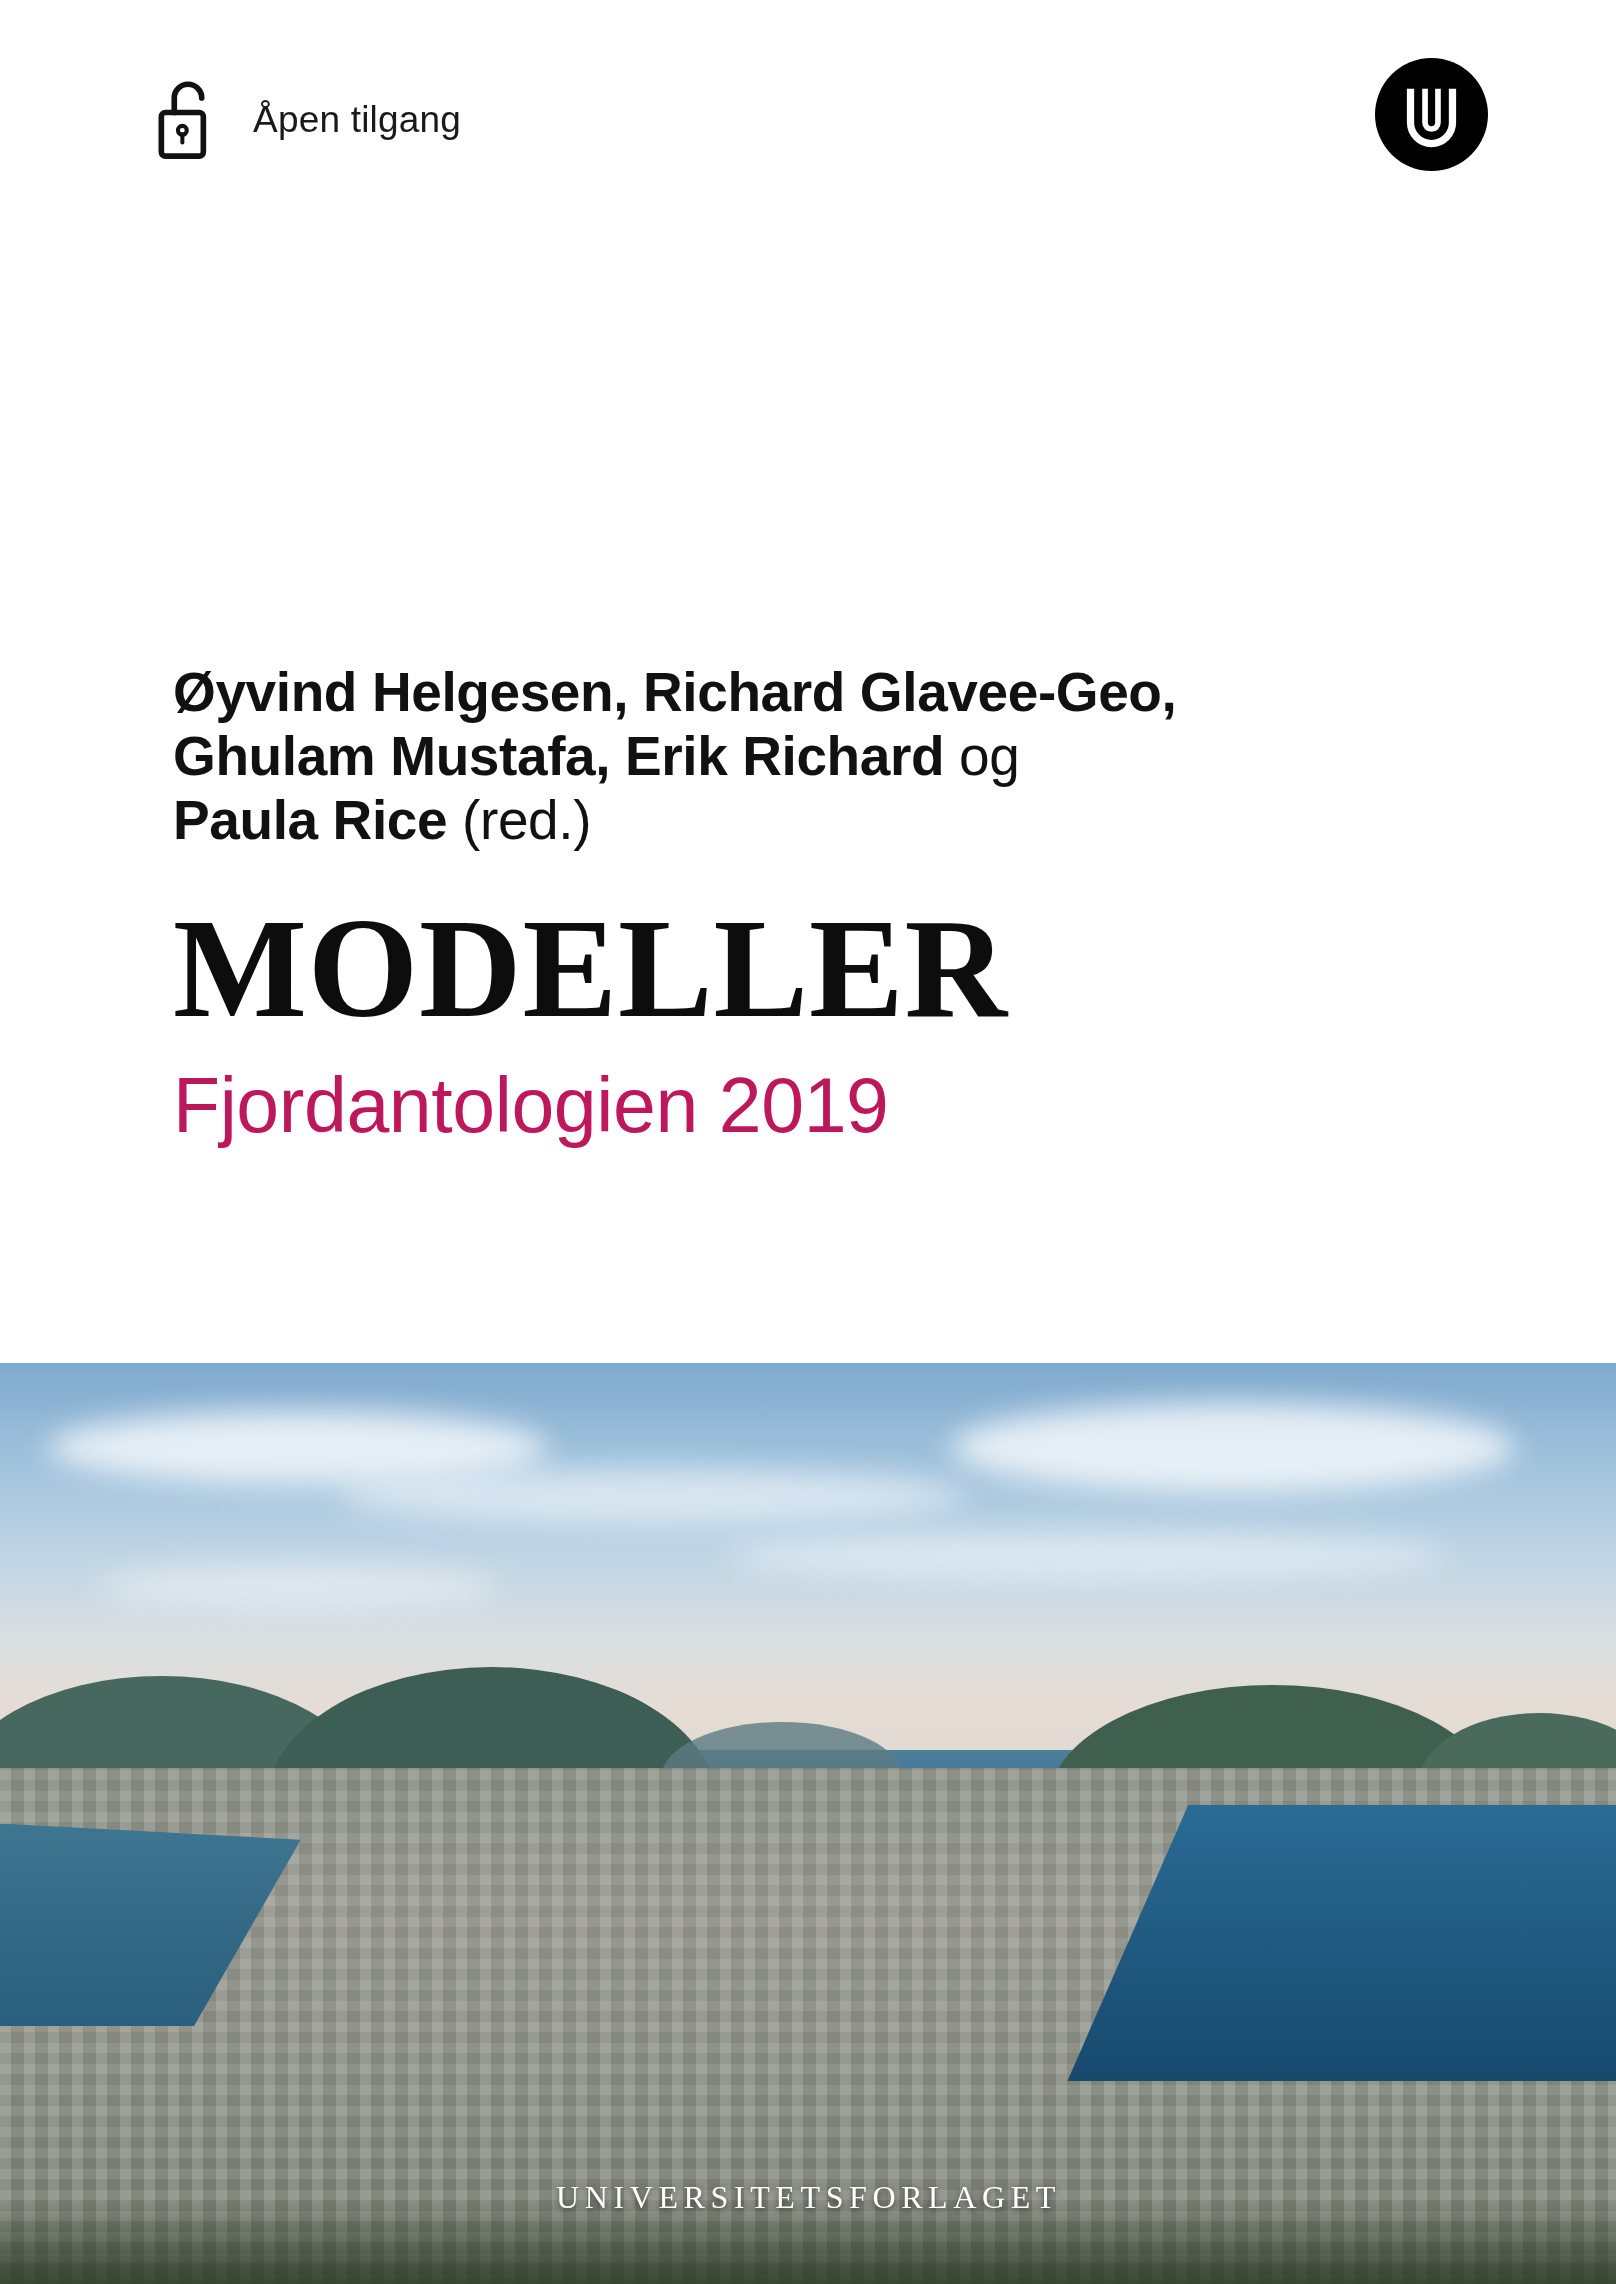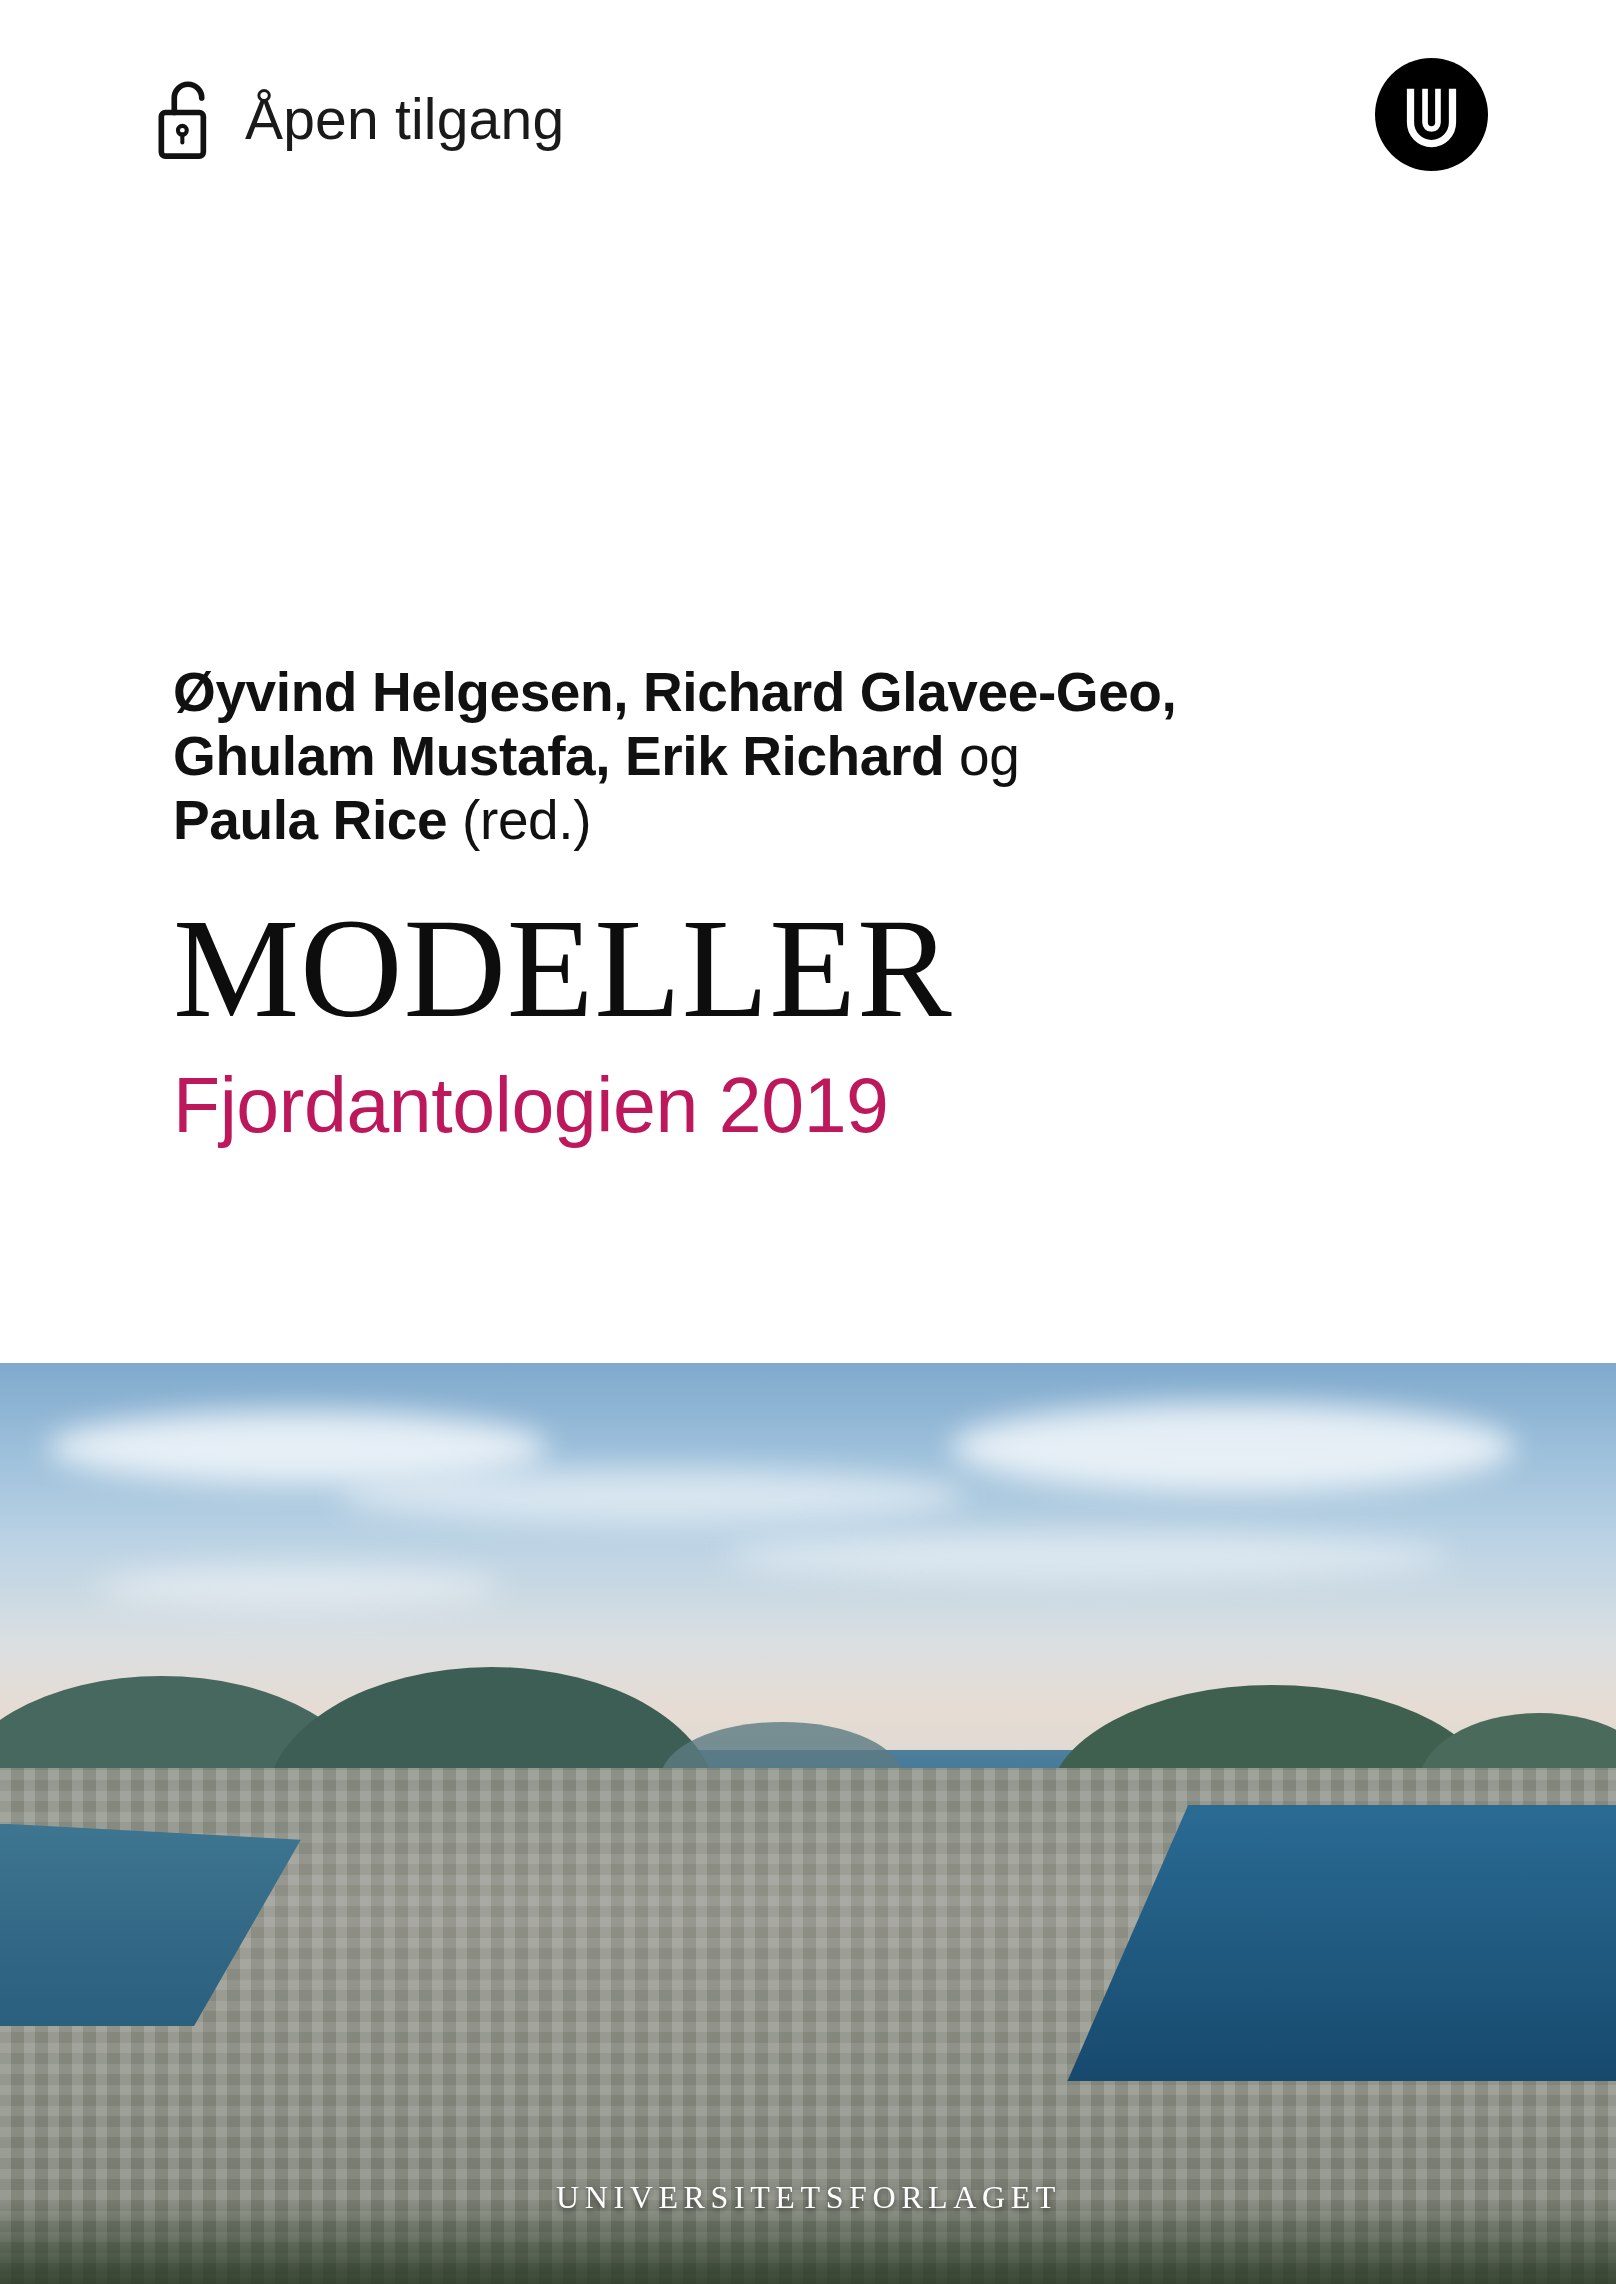--- a/index.html
+++ b/index.html
@@ -27,25 +27,26 @@
     align-items: center;
     gap: 27px;
   }
   .lock-icon {
     width: 60px;
     height: 84px;
     position: relative;
     display: block;
   }
   .open-access-label {
-    font-size: 57px;
+    font-size: 37px;
     color: #1a1a1a;
     letter-spacing: 0.2px;
     line-height: 1;
     white-space: nowrap;
+    margin-left: 8px;
   }
 
   .publisher-mark {
     position: absolute;
     right: 129px;
     top: 58px;
     width: 113px;
     height: 113px;
   }
 
@@ -70,21 +71,21 @@
     font-weight: normal;
   }
 
   .title {
     font-family: "Liberation Serif", serif;
     font-size: 142px;
     line-height: 1;
     color: #0d0d0d;
     margin-top: 45px;
     letter-spacing: 0.8px;
-    font-weight: normal;
+    font-weight: bold;
   }
   .subtitle {
     font-size: 77px;
     line-height: 1.1;
     color: #be185d;
     margin-top: 24px;
     letter-spacing: -0.4px;
     font-weight: normal;
   }
 

